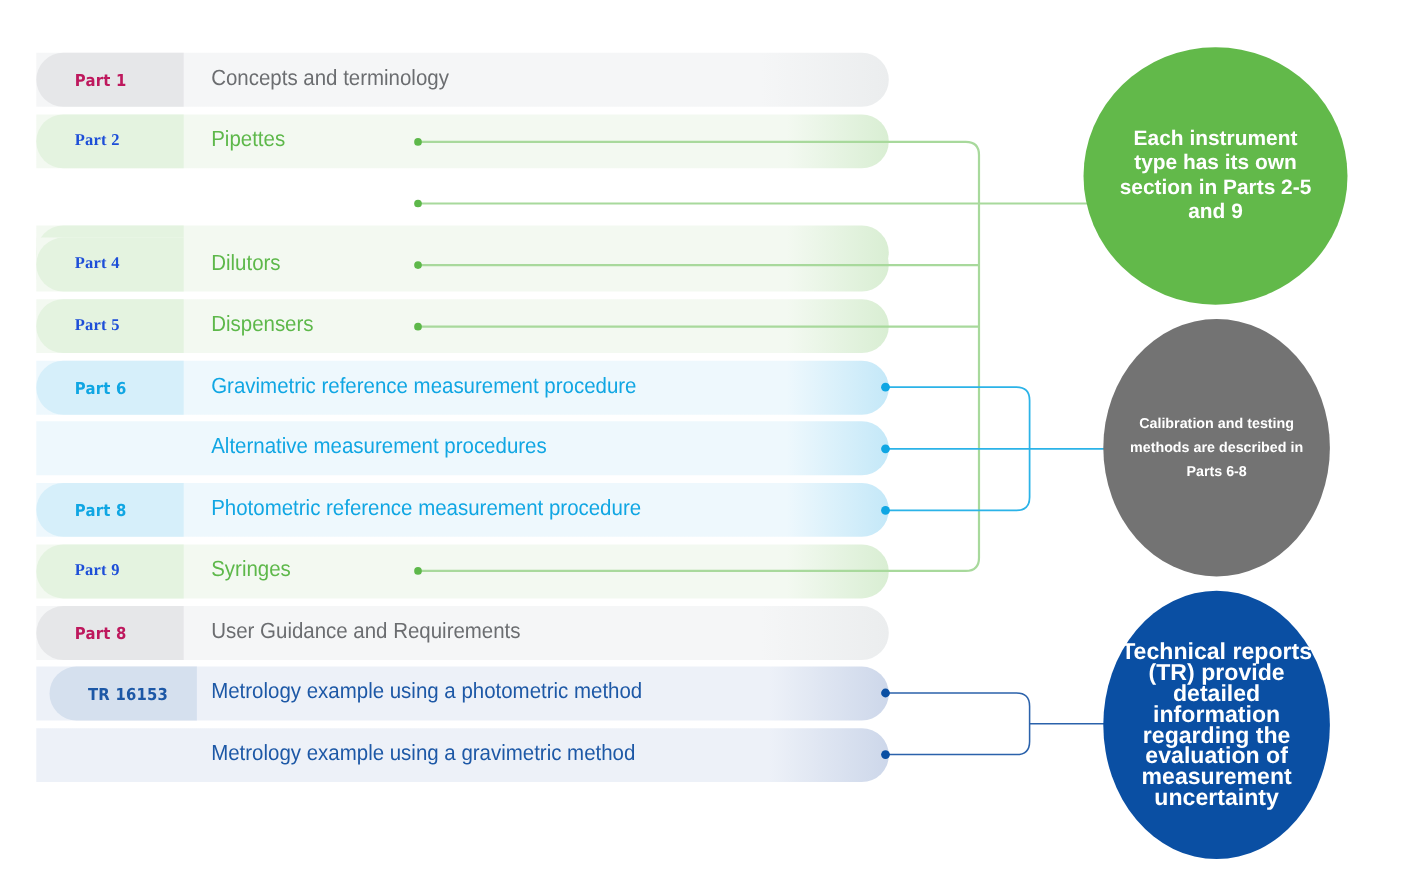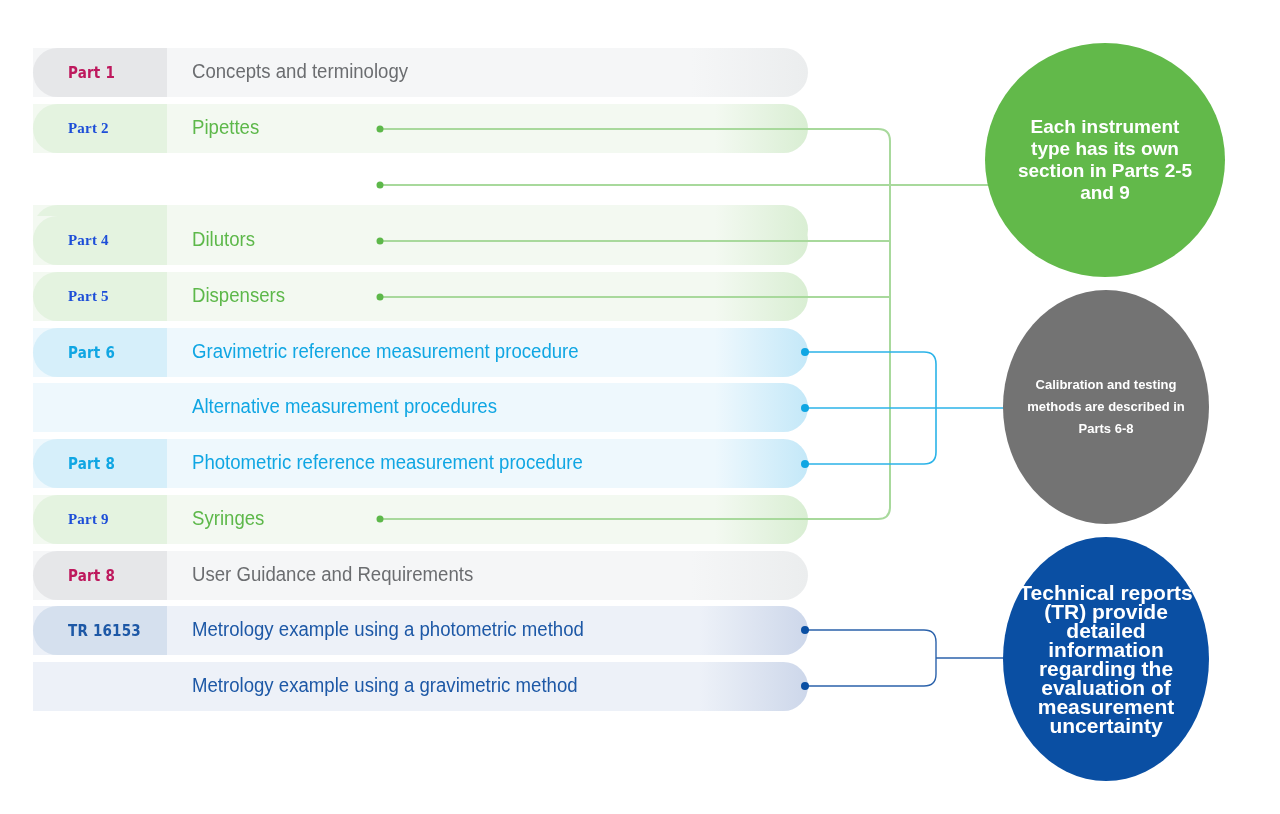--- a/index.html
+++ b/index.html
@@ -23,21 +23,21 @@
   .green .label-cell { background:#e4f3e0; }
   .green { background:linear-gradient(90deg,#f3f9f1 0%,#f3f9f1 88%,#d9eed3 100%); }
   .green .label { color:#1d4ed8;font-family:Liberation Serif, serif; }
   .green .title { color:#5db84a; }
 
   .cyan .label-cell { background:#d6effa; }
   .cyan { background:linear-gradient(90deg,#eef8fd 0%,#eef8fd 88%,#c4e8f8 100%); }
   .cyan .label { color:#10a6e3; }
   .cyan .title { color:#10a6e3; }
 
-  .navy .label-cell { background:#d5e0ee; }
+  .navy .label-cell { background:#d5e0ee;margin-left:12px; }
   .navy { background:linear-gradient(90deg,#edf1f8 0%,#edf1f8 86%,#cdd7ea 100%); }
   .navy .label { color:#1d58a6; }
   .navy .title { color:#1d58a6; }
 
   svg.connectors { position:absolute; left:0; top:0; }
 
   .circle { position:absolute; border-radius:50%; display:flex; align-items:center;
             justify-content:center; text-align:center; color:#ffffff; font-weight:bold;
             font-family:Liberation Sans, sans-serif; }
   .circle span { display:block; }

